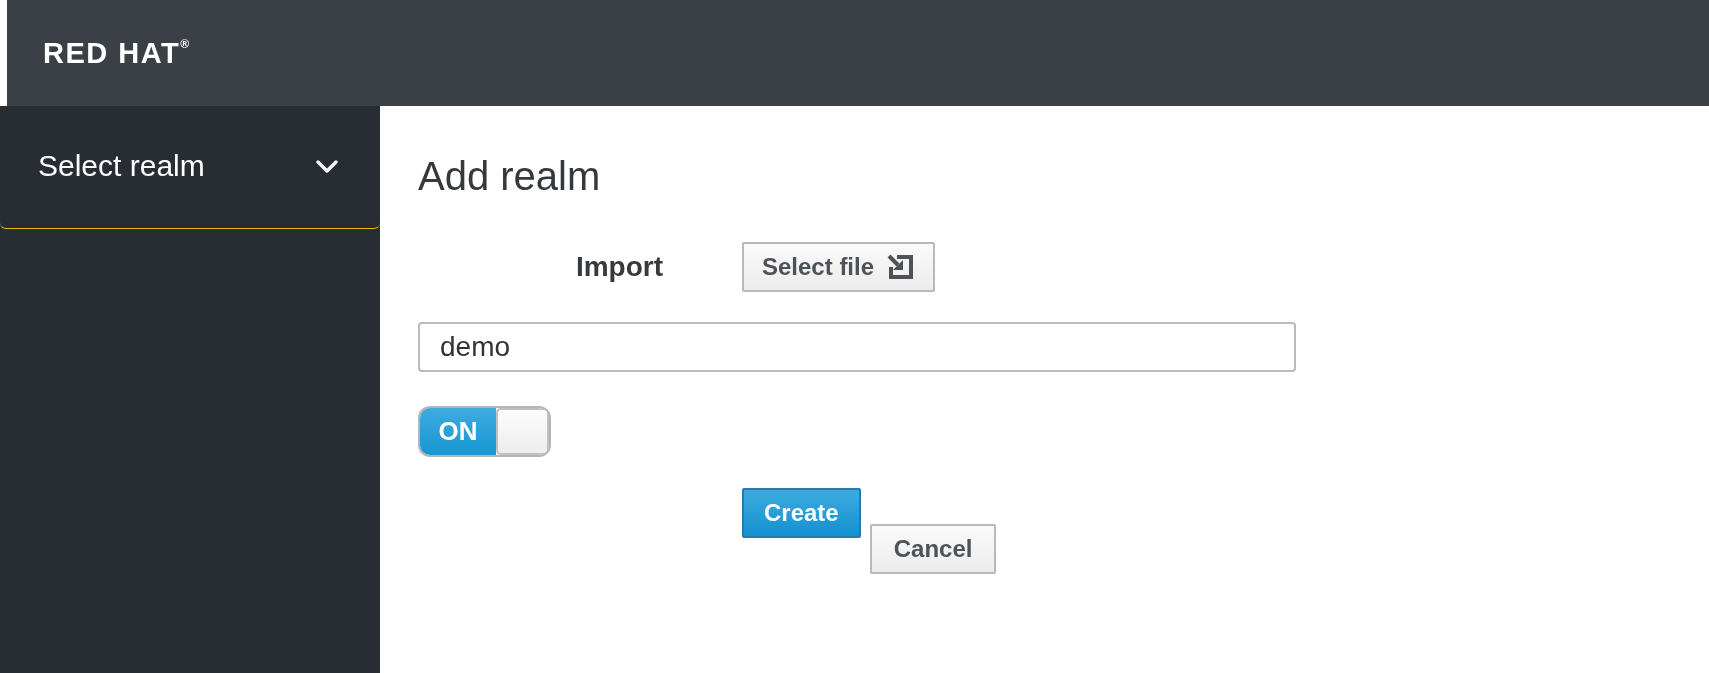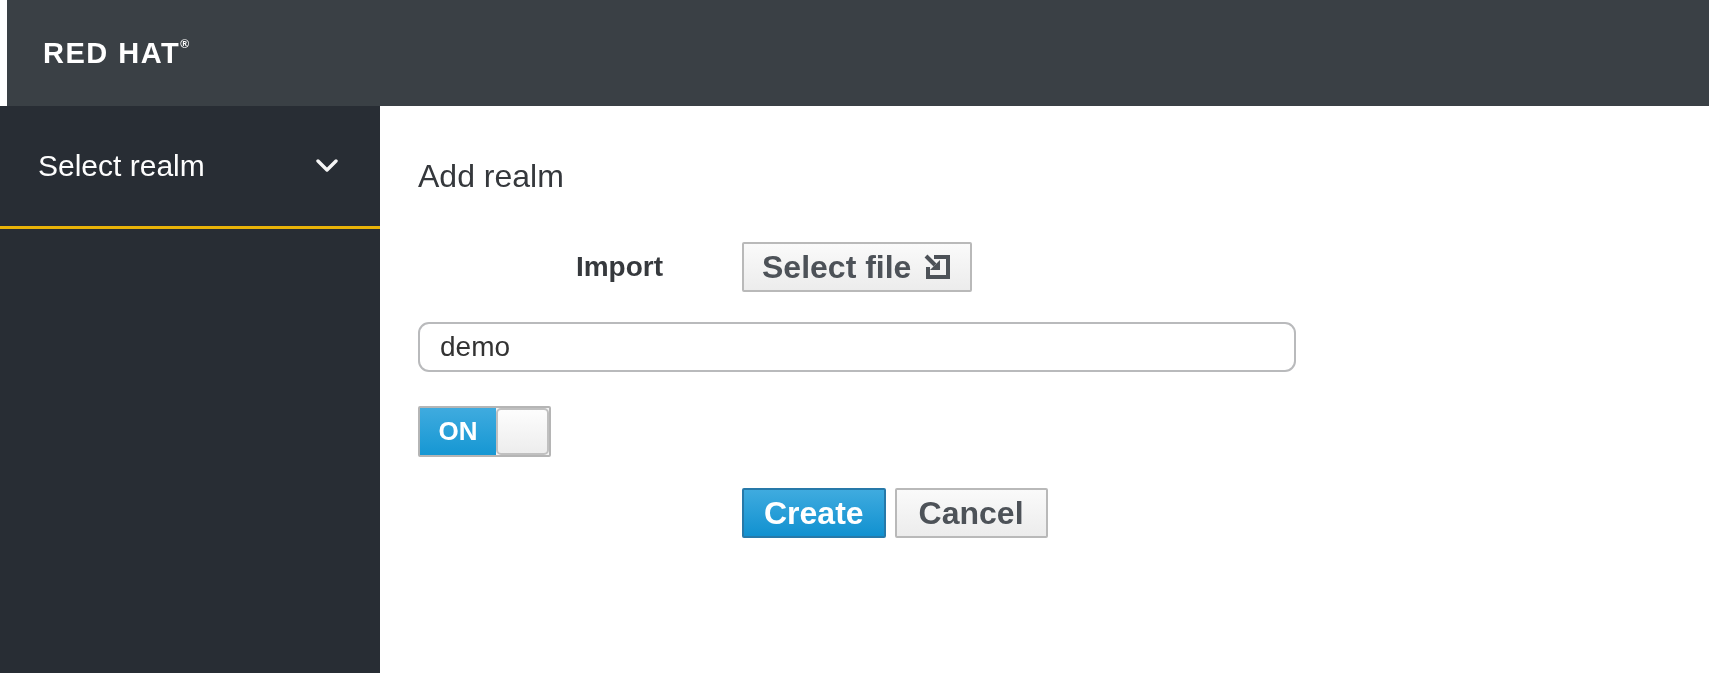--- a/index.html
+++ b/index.html
@@ -24,86 +24,87 @@
   .brand .brand-reg { font-size: 12px; vertical-align: top; position: relative; top: -9px; font-weight: 700; }
   .brand .brand-secondary { font-weight: 700; margin-left: 10px; letter-spacing: 1.5px; }
 
   
   .sidebar {
     position: absolute; left: 0; top: 106px; width: 380px; height: 567px;
     background: #282d34;
   }
   .realm-selector {
     position: relative; height: 123px; width: 100%;
-    border-bottom: 3px solid #eab308;
+    border-bottom: 1px solid #eab308;
     cursor: pointer;
+    border-radius: 6px;
   }
   .realm-selector-label {
     position: absolute; left: 38px; top: 0; height: 120px;
     display: flex; align-items: center;
     color: #fdfdfd; font-size: 30px; font-weight: 400;
   }
   .realm-caret {
     position: absolute; right: 42px; top: 50%; margin-top: -7px;
     width: 22px; height: 14px;
   }
 
   
   .content {
     position: absolute; left: 380px; top: 106px; width: 1329px; height: 567px;
     background: #ffffff; padding-left: 38px;
   }
   .page-title {
     margin: 42px 0 0 0;
-    font-size: 32px; line-height: 56px; font-weight: 300;
+    font-size: 40px; line-height: 56px; font-weight: 300;
     color: #35383c;
   }
 
   form { margin: 38px 0 0 0; }
   .form-row {
     display: grid; grid-template-columns: 245px 1fr; column-gap: 79px;
     align-items: center; margin-bottom: 30px;
   }
   .form-row.row-name { margin-bottom: 34px; }
   .form-row.row-enabled { margin-bottom: 31px; }
   .control-label {
     text-align: right; font-size: 28px; font-weight: 700; color: #36393d;
     line-height: 50px; white-space: nowrap;
   }
   .required-marker { color: #cc0000; margin-left: 8px; }
 
   .btn {
     display: inline-flex; align-items: center; justify-content: center;
     height: 50px; font-family: "Liberation Sans", sans-serif;
-    font-size: 32px; font-weight: 700; border-radius: 2px; cursor: pointer;
+    font-size: 24px; font-weight: 700; border-radius: 2px; cursor: pointer;
   }
   .btn-default {
     background: linear-gradient(to bottom, #fafafa 0%, #ececec 100%);
     border: 2px solid #b9b9b9; color: #4d5258;
   }
   .btn-primary {
     background: linear-gradient(to bottom, #3fabdf 0%, #1191d0 100%);
     border: 2px solid #2679a9; color: #ffffff;
   }
   .btn-select-file { padding: 0 18px; gap: 11px; }
   .btn-create { padding: 0 20px; margin-right: 9px; }
-  .btn-cancel { padding: 8px 22px; }
+  .btn-cancel { padding: 8px 22px; margin-top: 36px; }
 
   .text-input {
     width: 878px; height: 50px;
-    border: 2px solid #b9babc; border-radius: 11px;
+    border: 2px solid #b9babc; border-radius: 4px;
     font-family: "Liberation Sans", sans-serif;
     font-size: 28px; color: #333333; padding: 0 20px;
     outline: none; background: #ffffff;
   }
 
   
   .toggle {
     display: flex; width: 133px; height: 51px;
-    border: 2px solid #b5b5b5; border-radius: 2px;
+    border: 2px solid #b5b5b5; border-radius: 12px;
     background: #f3f3f3; cursor: pointer; overflow: hidden;
   }
   .toggle-on {
     width: 76px; height: 100%;
     background: linear-gradient(to bottom, #3fabdf 0%, #1697d3 100%);
     color: #ffffff; font-size: 26px; font-weight: 700;
     display: flex; align-items: center; justify-content: center;
   }
   .toggle-handle {
     width: 53px; height: 100%;

